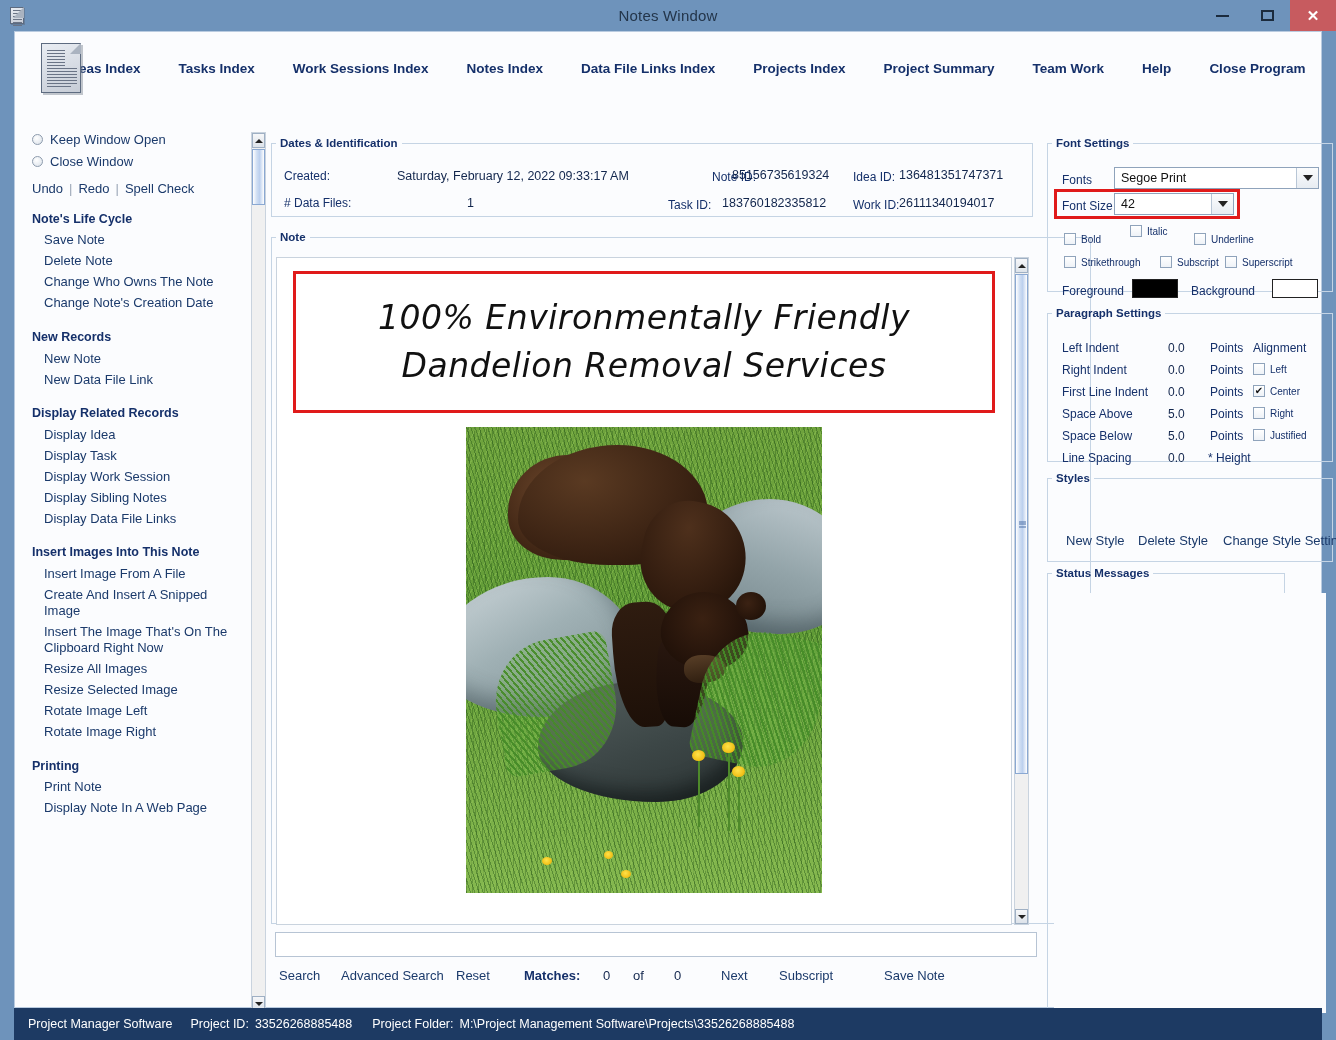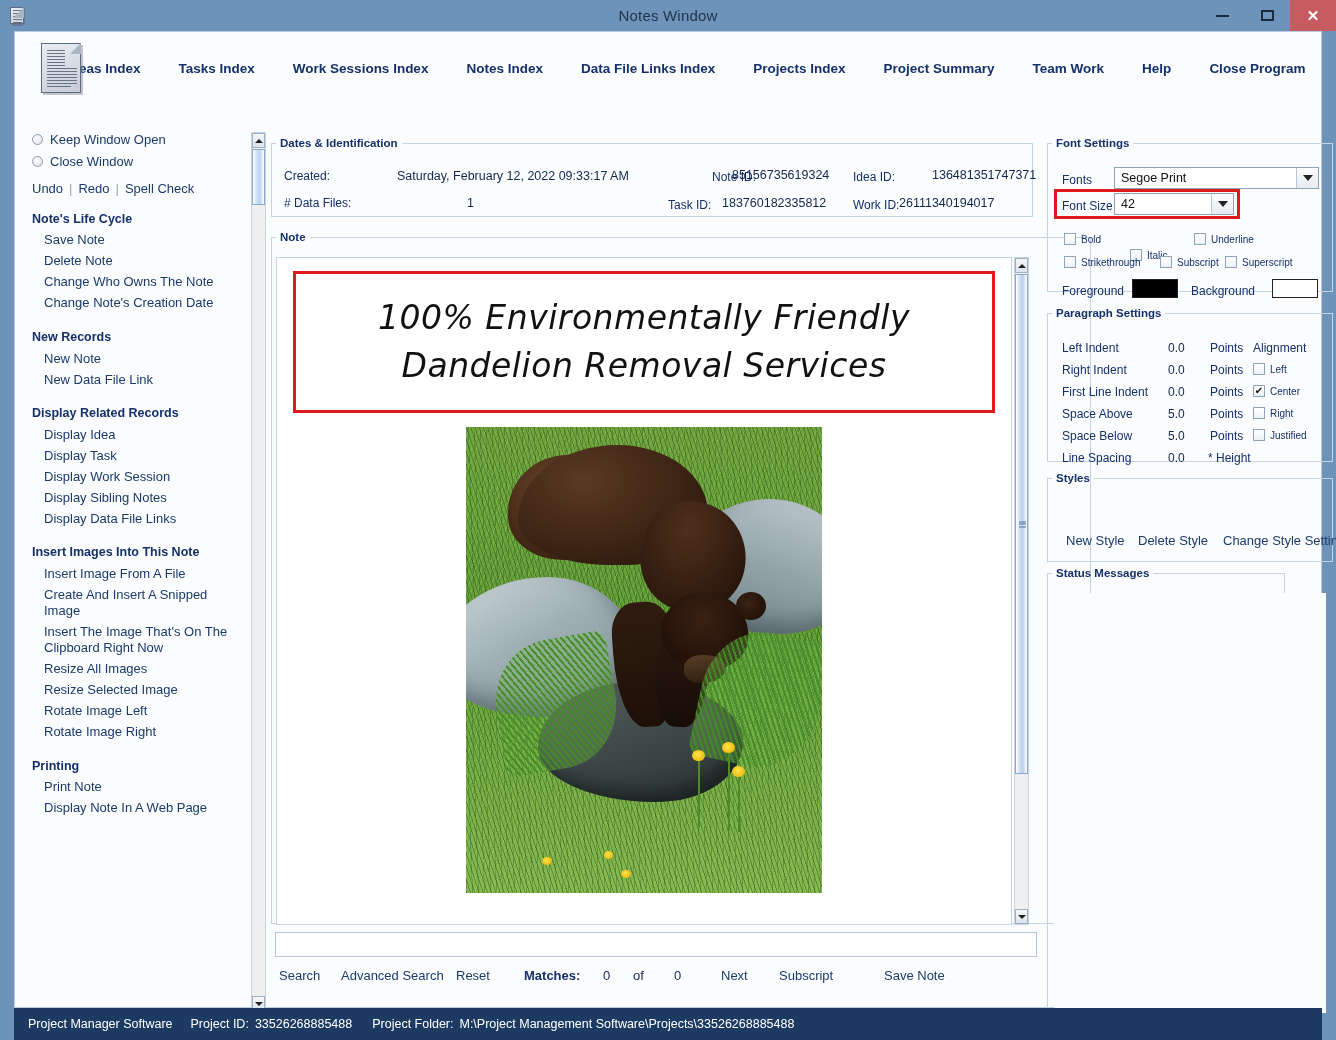--- a/index.html
+++ b/index.html
@@ -480,21 +480,21 @@
       <fieldset class="grp" id="dates-grp">
         <legend>Dates &amp; Identification</legend>
         <div class="lbl" style="left:12px; top:20px;">Created:</div>
         <div class="val" style="left:125px; top:20px;">Saturday, February 12, 2022   09:33:17 AM</div>
         <div class="lbl" style="left:12px; top:47px;"># Data Files:</div>
         <div class="val" style="left:195px; top:47px;">1</div>
 
         <div class="lbl" style="left:396px; top:21px;margin-left:44px;">Note ID:</div>
         <div class="val" style="left:460px; top:19px;">85156735619324</div>
         <div class="lbl" style="left:581px; top:21px;">Idea ID:</div>
-        <div class="val" style="left:627px; top:19px;margin-left:33px;">136481351747371</div>
+        <div class="val" style="left:627px; top:19px;">136481351747371</div>
 
         <div class="lbl" style="left:396px; top:49px;">Task ID:</div>
         <div class="val" style="left:450px; top:47px;">183760182335812</div>
         <div class="lbl" style="left:581px; top:49px;">Work ID:</div>
         <div class="val" style="left:627px; top:47px;">26111340194017</div>
       </fieldset>
 
       <fieldset class="grp" id="note-grp">
         <legend>Note</legend>
 
@@ -585,21 +585,21 @@
           <div class="cval">42</div>
           <div class="cbtn">
               <span class="tri"></span>
             </div>
         </div>
 
         <div class="chk-row" style="left:16px; top:84px;">
           <span class="chkbox"></span>
           <span class="chk-label">Bold</span>
         </div>
-        <div class="chk-row" style="left:82px; top:100px;justify-content:space-between;">
+        <div class="chk-row" style="left:82px; top:76px;justify-content:space-between;">
           <span class="chkbox"></span>
           <span class="chk-label">Italic</span>
         </div>
         <div class="chk-row" style="left:146px; top:84px;">
           <span class="chkbox"></span>
           <span class="chk-label">Underline</span>
         </div>
 
         <div class="chk-row" style="left:16px; top:107px;">
           <span class="chkbox"></span>

